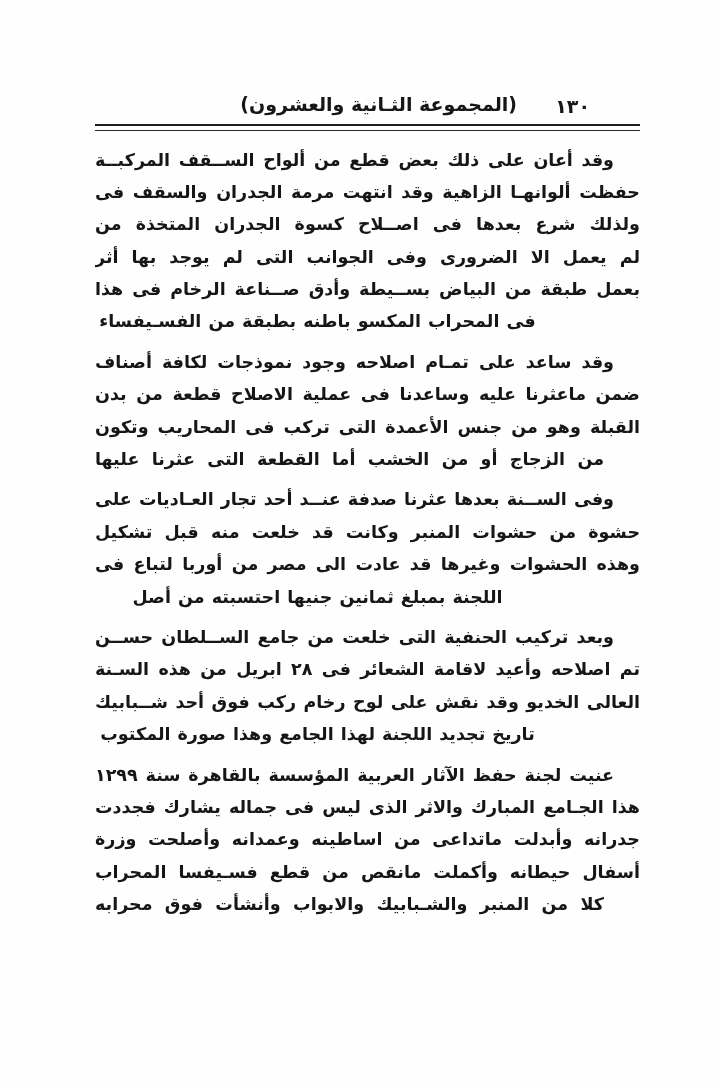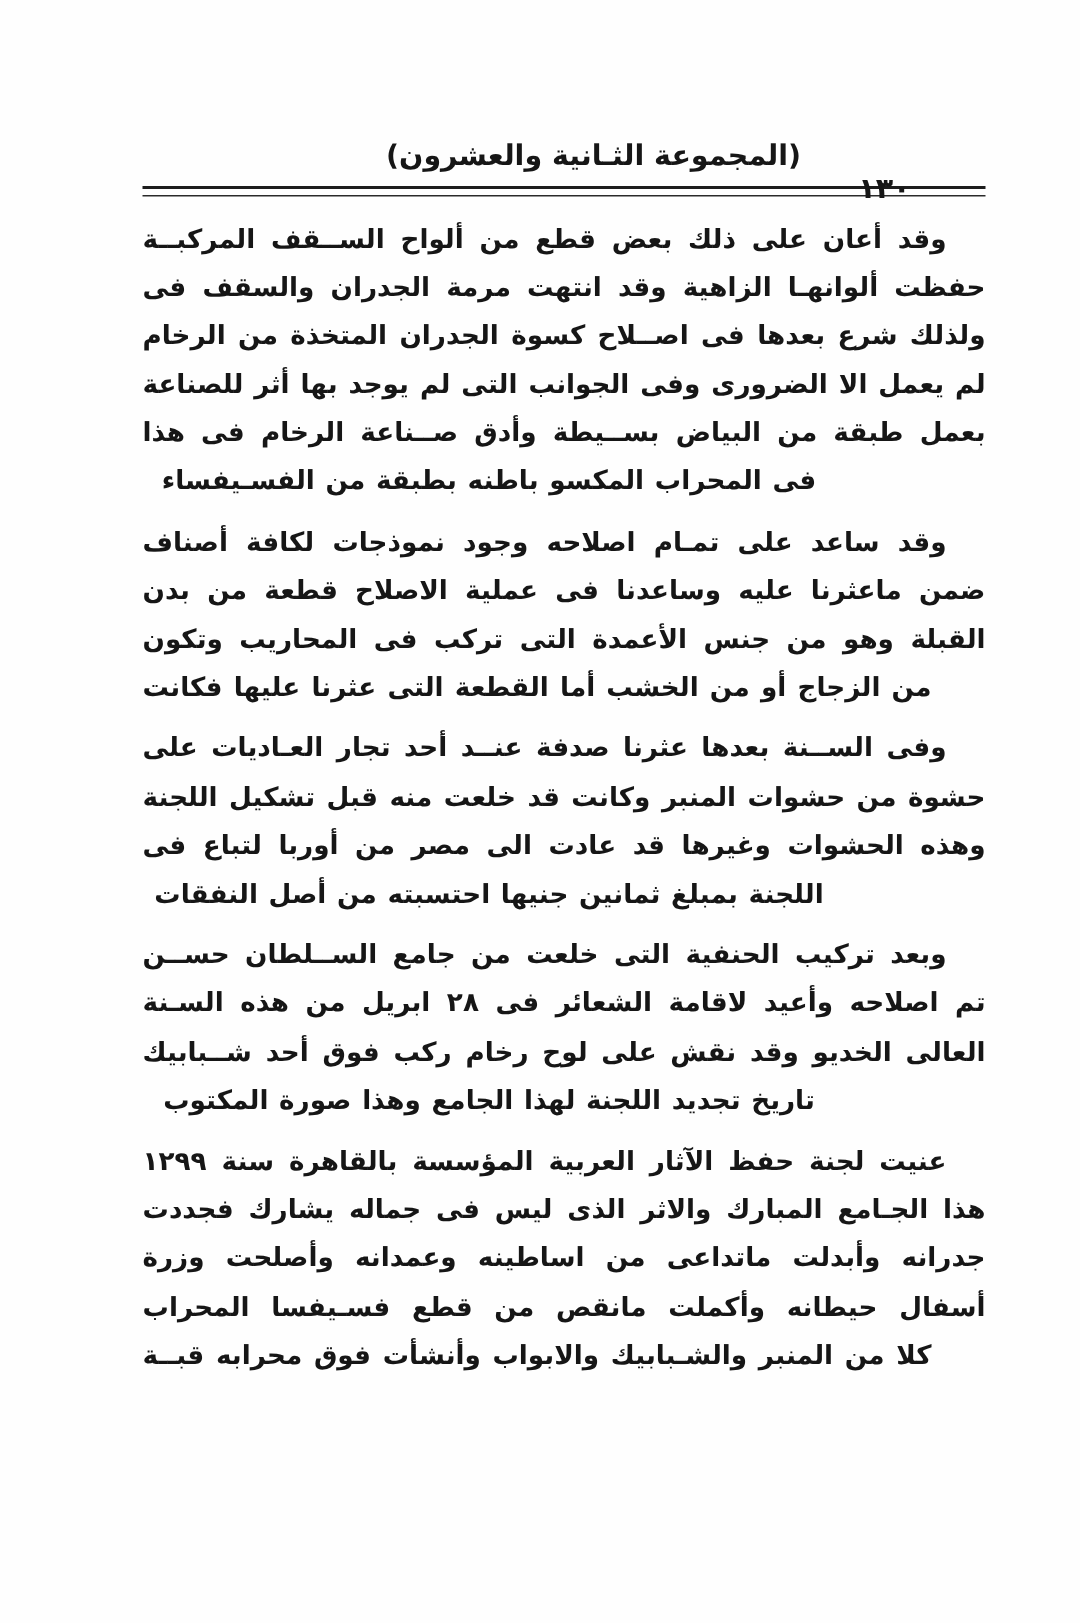--- a/index.html
+++ b/index.html
@@ -10,42 +10,41 @@
   .page {
     position: relative;
     width: 720px;
     height: 1082px;
     background: #fefefe;
     color: #161616;
     font-family: "DejaVu Sans", sans-serif;
     font-weight: 700;
     direction: rtl;
     box-sizing: border-box;
-    padding: 86px 63px 0 95px; 
+    padding: 86px 80px 0 95px; 
     overflow: hidden;
   }
   .header {
     position: relative;
     height: 38px;
   }
   .title {
     position: absolute;
     top: 4px;
     right: 123px;
     font-size: 19px;
     line-height: 28px;
     white-space: nowrap;
   }
   .pagenum {
     position: absolute;
     top: 6px;
     right: 50px;
     font-size: 19px;
     line-height: 28px;
-    margin-top: 20px;
   }
   .rule {
     height: 3.5px;
     border-top: 2.5px solid #1d1d1d;
     border-bottom: 1px solid #2a2a2a;
   }
   .body {
     margin-top: 13px;
   }
   .para {

